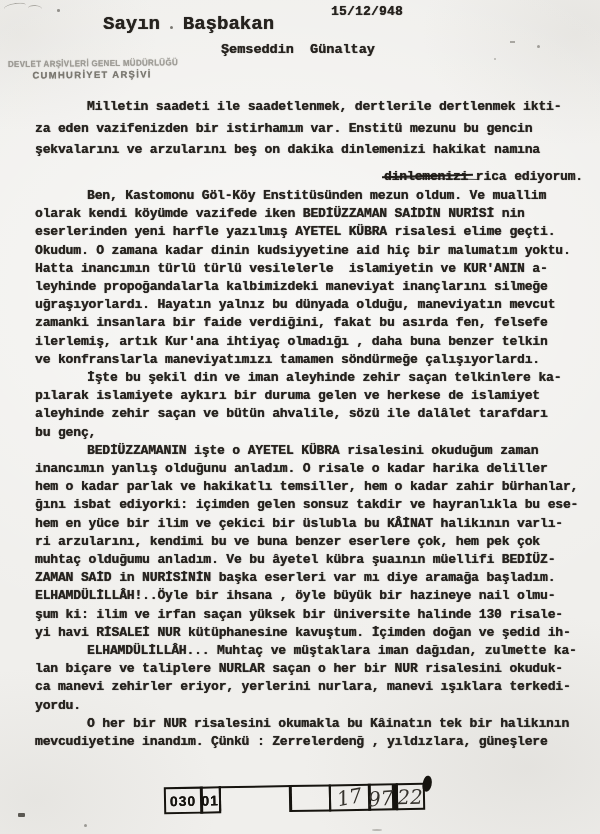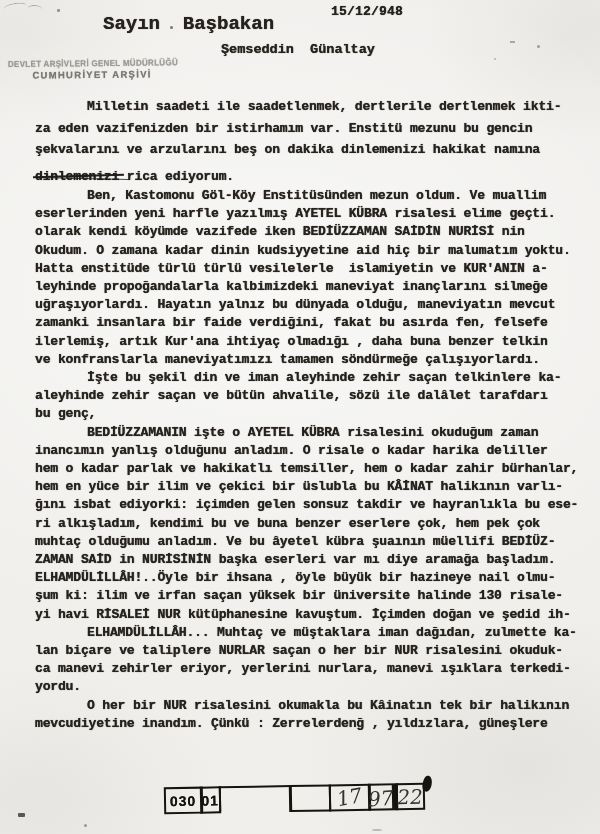--- a/index.html
+++ b/index.html
@@ -33,21 +33,21 @@
   .archive-stamp .l1 { font-size:8px; letter-spacing:0.3px; opacity:0.62; white-space:nowrap;
     text-shadow:0 0 1px rgba(109,106,98,0.9); transform:scaleY(1.08); }
   .archive-stamp .l2 { font-size:9.5px; letter-spacing:1.3px; opacity:0.88; margin-top:1px;
     text-shadow:0 0 0.8px rgba(80,77,70,0.8); }
 
   .letter-body { position:absolute; left:35px; top:96px; width:548px; font-size:13px; letter-spacing:-0.15px; }
   .paragraph { margin:0; }
   .line { white-space:pre; line-height:18.2px; }
   .first-paragraph .line { line-height:21.5px; }
   .line.indent { padding-left:52px; }
-  .line.gap { margin-top:5px; }
+  .line.gap { margin-top:5px;text-align:right; }
 
   .line s { text-decoration:none; position:relative; color:#211e1a; }
   .line s::before {
     content:""; position:absolute; left:-2px; right:-5px; top:46%; height:2.2px;
     background:#211e1a; transform:rotate(-1.6deg);
   }
   .line s::after {
     content:""; position:absolute; left:1px; right:-10px; top:62%; height:1.4px;
     background:rgba(33,30,26,0.8); transform:rotate(1.2deg);
   }
@@ -114,42 +114,43 @@
 
   <div class="typewriter letter-body">
       <div class="paragraph first-paragraph">
         <div class="line indent">Milletin saadeti ile saadetlenmek, dertlerile dertlenmek ikti-</div>
         <div class="line">za eden vazifenizden bir istirhamım var. Enstitü mezunu bu gencin</div>
         <div class="line">şekvalarını ve arzularını beş on dakika dinlemenizi hakikat namına</div>
         <div class="line gap"><s>dinlemenizi</s> rica ediyorum.</div>
       </div>
       <div class="paragraph">
         <div class="line indent">Ben, Kastomonu Göl-Köy Enstitüsünden mezun oldum. Ve muallim</div>
+        <div class="line">olarak kendi köyümde vazifede iken BEDİÜZZAMAN SAİDİN NURİSİ nin</div>
         <div class="line">eserlerinden yeni harfle yazılmış AYETEL KÜBRA risalesi elime geçti.</div>
-        <div class="line">olarak kendi köyümde vazifede iken BEDİÜZZAMAN SAİDİN NURİSİ nin</div>
         <div class="line">Okudum. O zamana kadar dinin kudsiyyetine aid hiç bir malumatım yoktu.</div>
-        <div class="line">Hatta enstitüde türlü türlü vesilelerle  islamiyetin ve KUR'ANIN a-</div>
+        <div class="line">Hatta inancımın türlü türlü vesilelerle  islamiyetin ve KUR'ANIN a-</div>
         <div class="line">leyhinde propoğandalarla kalbimizdeki maneviyat inançlarını silmeğe</div>
         <div class="line">uğraşıyorlardı. Hayatın yalnız bu dünyada olduğu, maneviyatın mevcut</div>
         <div class="line">zamanki insanlara bir faide verdiğini, fakat bu asırda fen, felsefe</div>
         <div class="line">ilerlemiş, artık Kur'ana ihtiyaç olmadığı , daha buna benzer telkin</div>
         <div class="line">ve konfranslarla maneviyatımızı tamamen söndürmeğe çalışıyorlardı.</div>
       </div>
       <div class="paragraph">
         <div class="line indent">İşte bu şekil din ve iman aleyhinde zehir saçan telkinlere ka-</div>
+        <div class="line">pılarak islamiyete aykırı bir duruma gelen ve herkese de islamiyet</div>
         <div class="line">aleyhinde zehir saçan ve bütün ahvalile, sözü ile dalâlet tarafdarı</div>
         <div class="line">bu genç,</div>
       </div>
       <div class="paragraph">
         <div class="line indent">BEDİÜZZAMANIN işte o AYETEL KÜBRA risalesini okuduğum zaman</div>
         <div class="line">inancımın yanlış olduğunu anladım. O risale o kadar harika deliller</div>
         <div class="line">hem o kadar parlak ve hakikatlı temsiller, hem o kadar zahir bürhanlar,</div>
+        <div class="line">ğını isbat ediyorki: içimden gelen sonsuz takdir ve hayranlıkla bu ese-</div>
         <div class="line">hem en yüce bir ilim ve çekici bir üslubla bu KÂİNAT halikının varlı-</div>
-        <div class="line">ğını isbat ediyorki: içimden gelen sonsuz takdir ve hayranlıkla bu ese-</div>
-        <div class="line">ri alkışladım, kendimi bu ve buna benzer eserlere çok, hem pek çok</div>
+        <div class="line">ri arzularını, kendimi bu ve buna benzer eserlere çok, hem pek çok</div>
         <div class="line">muhtaç olduğumu anladım. Ve bu âyetel kübra şuaının müellifi BEDİÜZ-</div>
         <div class="line">ZAMAN SAİD in NURİSİNİN başka eserleri var mı diye aramağa başladım.</div>
         <div class="line">ELHAMDÜLİLLÂH!..Öyle bir ihsana , öyle büyük bir hazineye nail olmu-</div>
         <div class="line">şum ki: ilim ve irfan saçan yüksek bir üniversite halinde 130 risale-</div>
         <div class="line">yi havi RİSALEİ NUR kütüphanesine kavuştum. İçimden doğan ve şedid ih-</div>
       </div>
       <div class="paragraph">
         <div class="line indent">ELHAMDÜLİLLÂH... Muhtaç ve müştaklara iman dağıdan, zulmette ka-</div>
         <div class="line">lan biçare ve taliplere NURLAR saçan o her bir NUR risalesini okuduk-</div>
         <div class="line">ca manevi zehirler eriyor, yerlerini nurlara, manevi ışıklara terkedi-</div>

